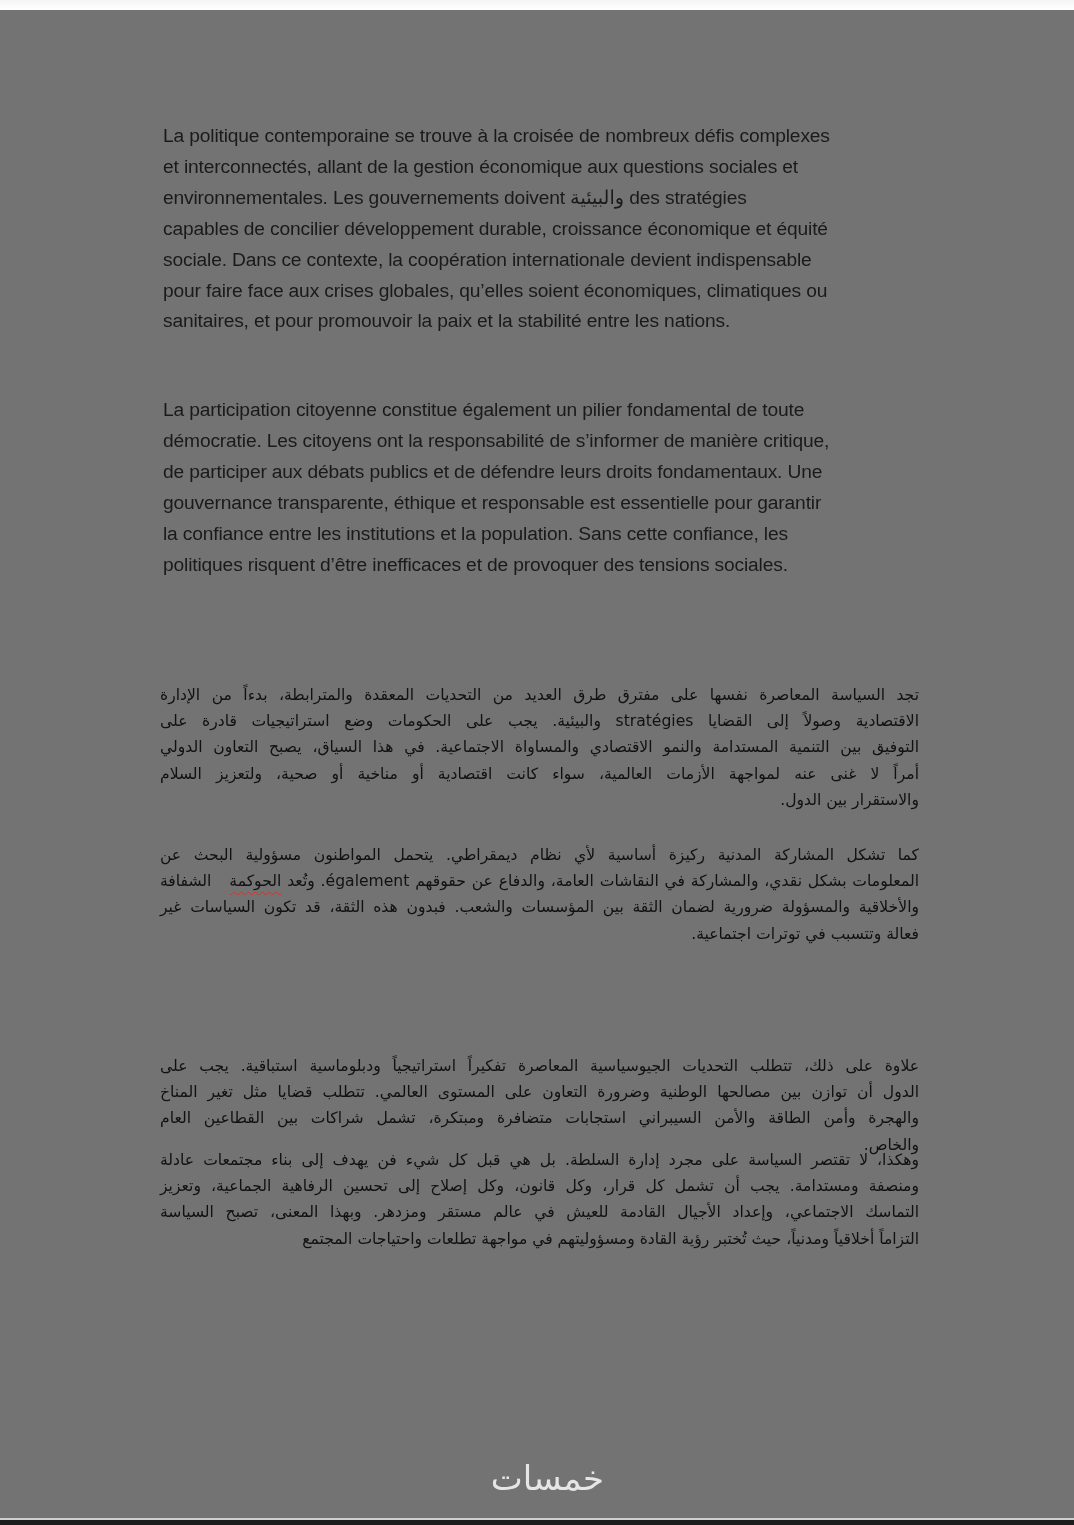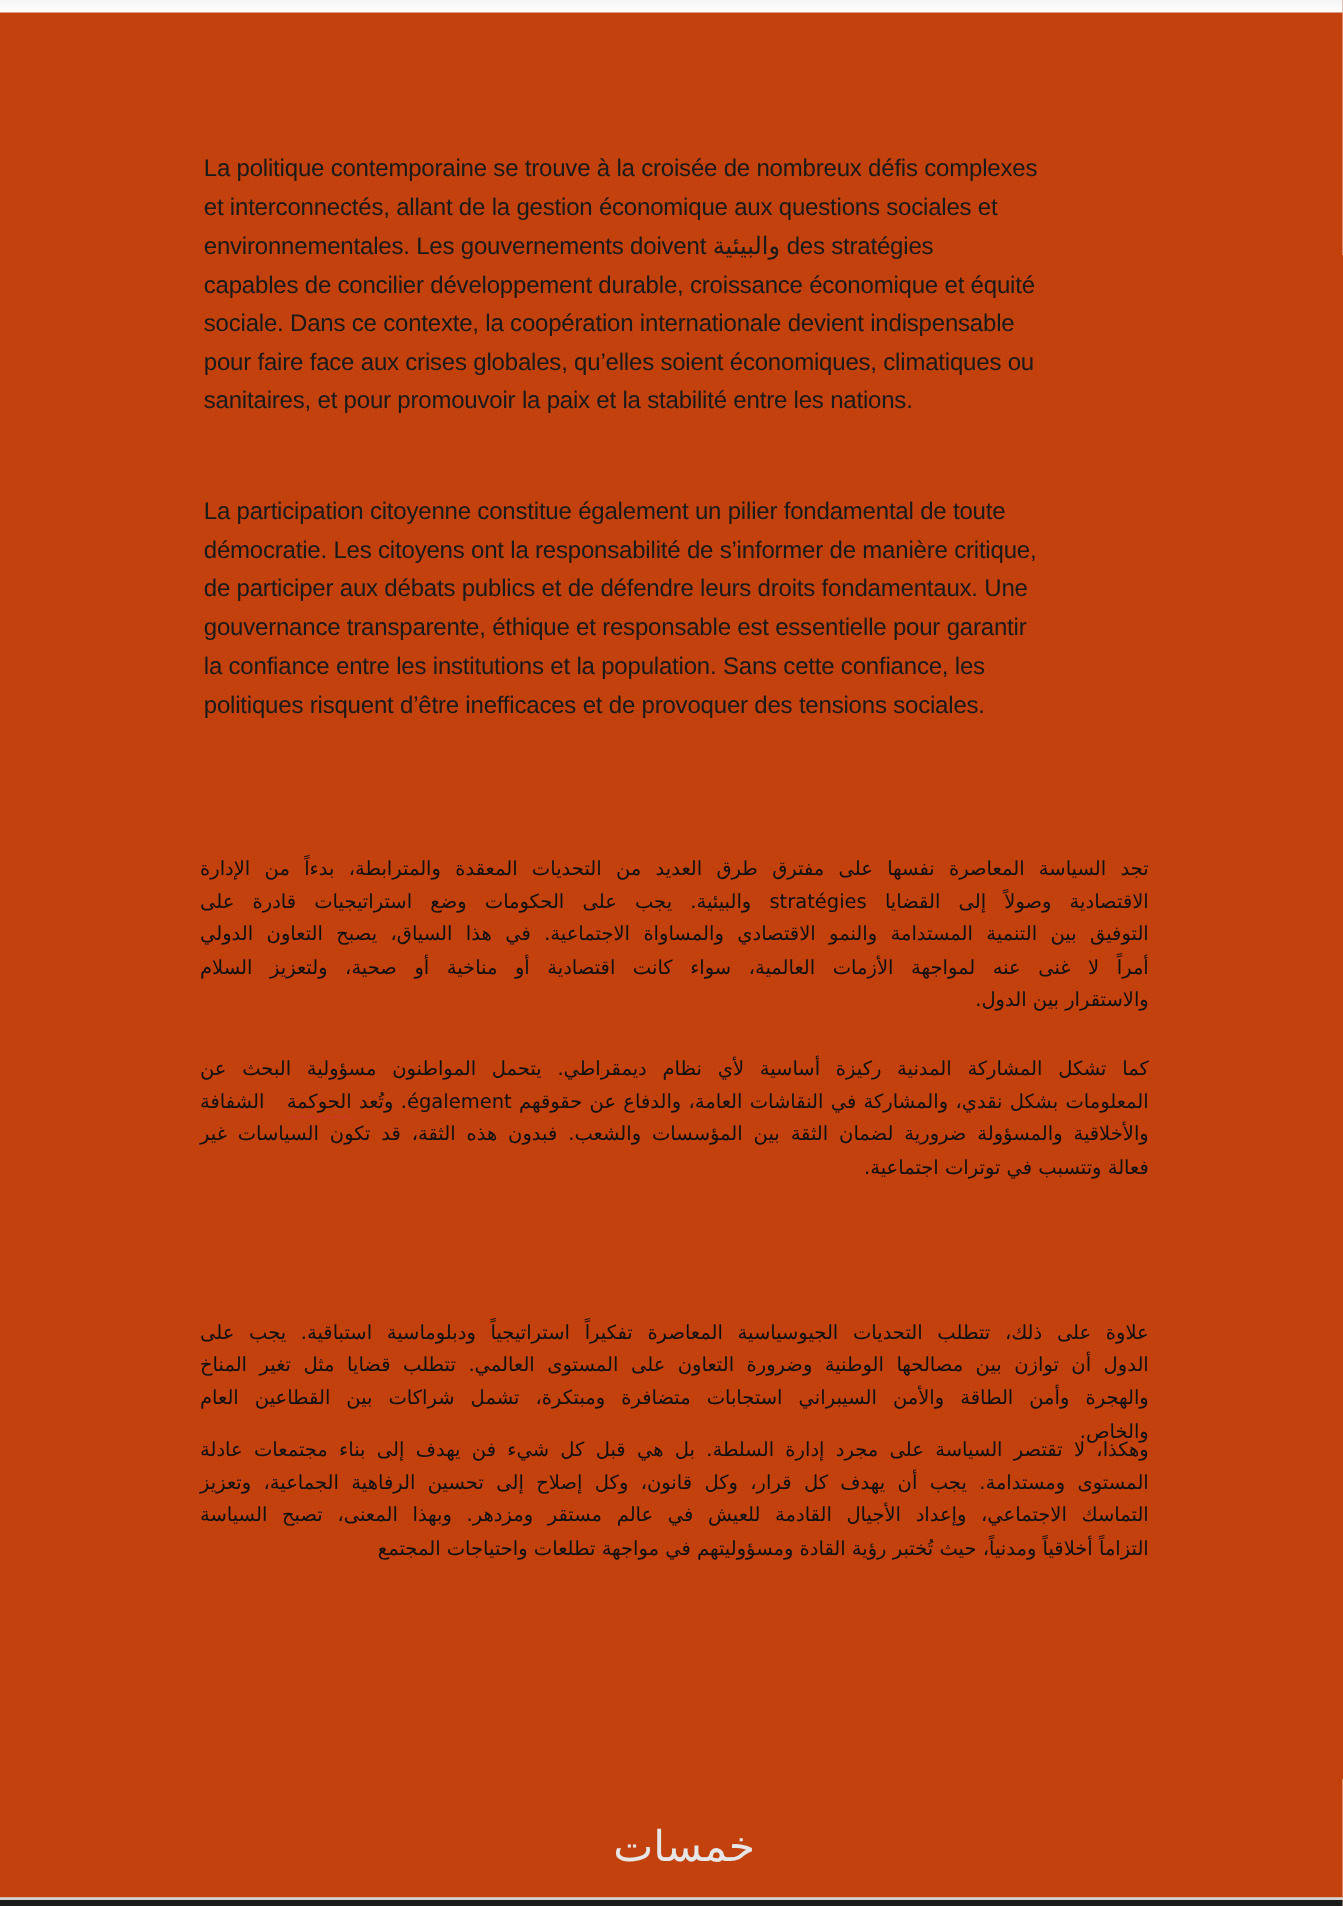--- a/index.html
+++ b/index.html
@@ -11,21 +11,21 @@
       width: 1074px;
       height: 1525px;
       position: relative;
       overflow: hidden;
     }
     .page {
       position: absolute;
       left: 0; top: 0;
       width: 1074px;
       height: 1518px;
-      background: #c2410c;
+      background: #737373;
     }
     .top-shade {
       position: absolute;
       left: 0; top: 0; width: 1074px; height: 10px;
       background: linear-gradient(#f4f4f4, #ffffff);
     }
     .bottom-bar {
       position: absolute;
       left: 0; bottom: 0;
       width: 1074px; height: 7px;
@@ -123,21 +123,21 @@
 
   <p class="ar-para" style="top:1017px;margin-top:36px;">
     <span class="ar-line">علاوة على ذلك، تتطلب التحديات الجيوسياسية المعاصرة تفكيراً استراتيجياً ودبلوماسية استباقية. يجب على</span>
     <span class="ar-line">الدول أن توازن بين مصالحها الوطنية وضرورة التعاون على المستوى العالمي. تتطلب قضايا مثل تغير المناخ</span>
     <span class="ar-line">والهجرة وأمن الطاقة والأمن السيبراني استجابات متضافرة ومبتكرة، تشمل شراكات بين القطاعين العام</span>
     <span class="ar-line last">والخاص.</span>
   </p>
 
   <p class="ar-para" style="top:1147px;">
     <span class="ar-line">وهكذا، لا تقتصر السياسة على مجرد إدارة السلطة. بل هي قبل كل شيء فن يهدف إلى بناء مجتمعات عادلة</span>
-    <span class="ar-line">المستوى ومستدامة. يجب أن يهدف كل قرار، وكل قانون، وكل إصلاح إلى تحسين الرفاهية الجماعية، وتعزيز</span>
+    <span class="ar-line">ومنصفة ومستدامة. يجب أن تشمل كل قرار، وكل قانون، وكل إصلاح إلى تحسين الرفاهية الجماعية، وتعزيز</span>
     <span class="ar-line">التماسك الاجتماعي، وإعداد الأجيال القادمة للعيش في عالم مستقر ومزدهر. وبهذا المعنى، تصبح السياسة</span>
     <span class="ar-line last">التزاماً أخلاقياً ومدنياً، حيث تُختبر رؤية القادة ومسؤوليتهم في مواجهة تطلعات واحتياجات المجتمع</span>
   </p>
 
   <div class="watermark">خمسات</div>
 </div>
 
 <div class="bottom-bar"></div>
 
 </body></html>

